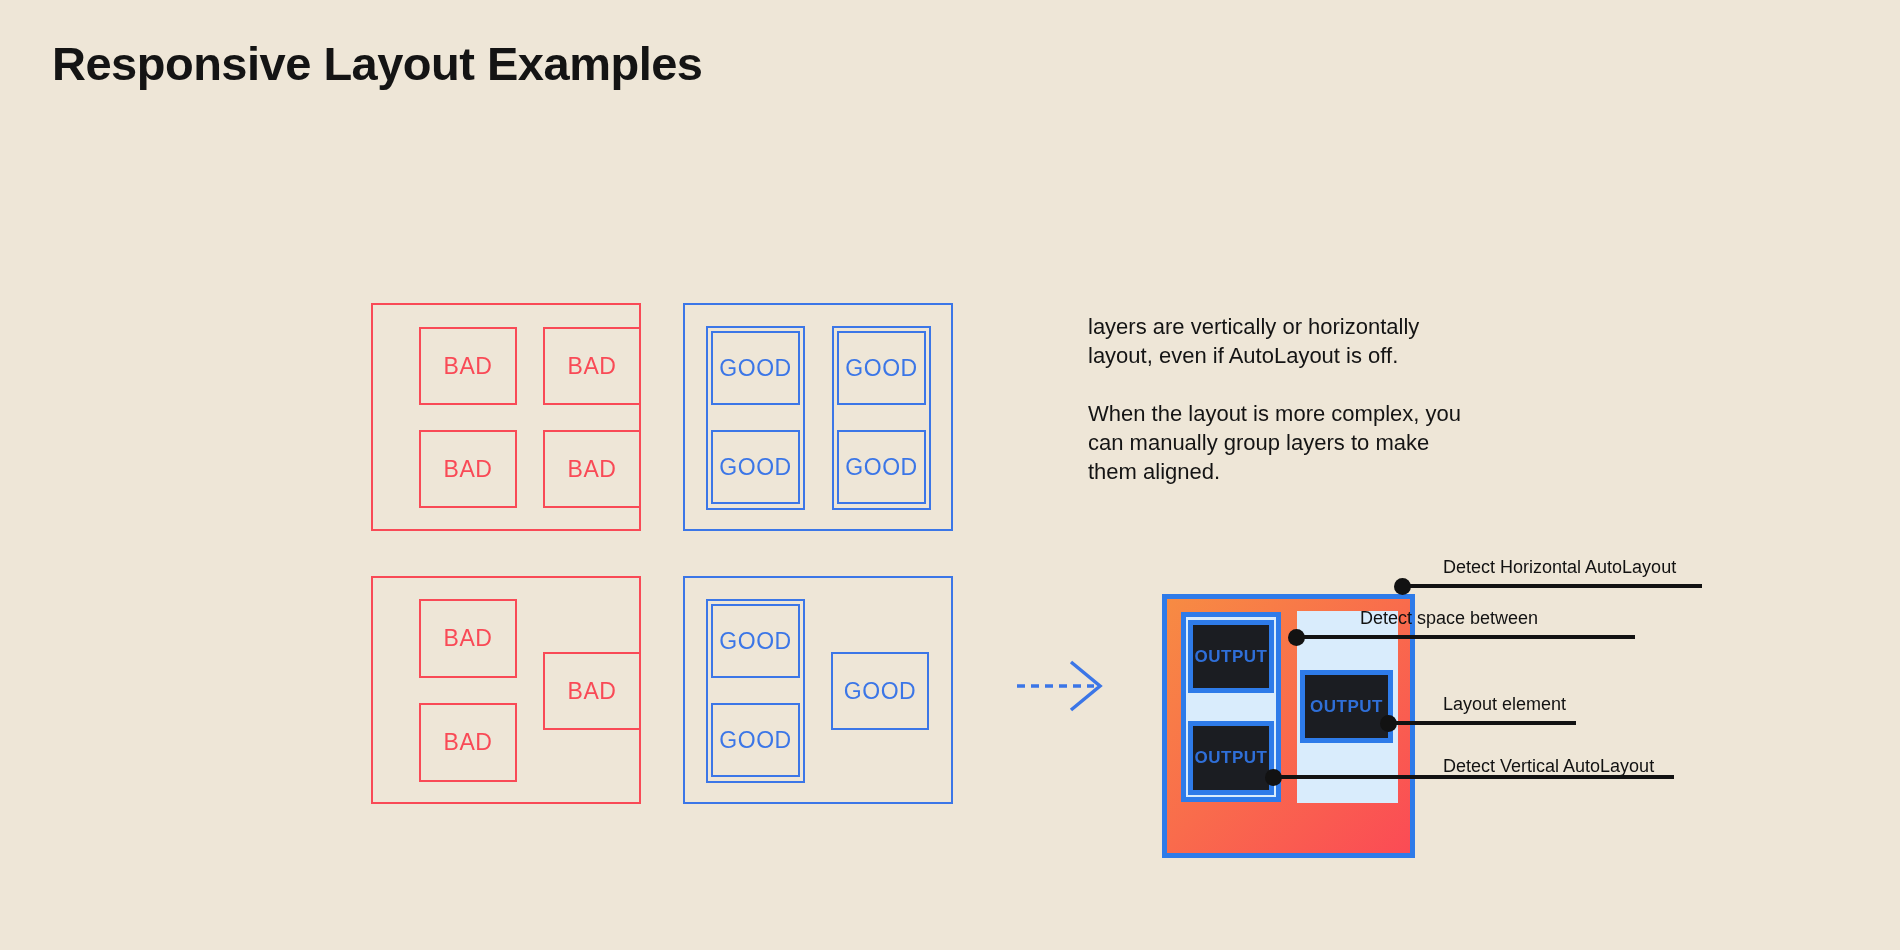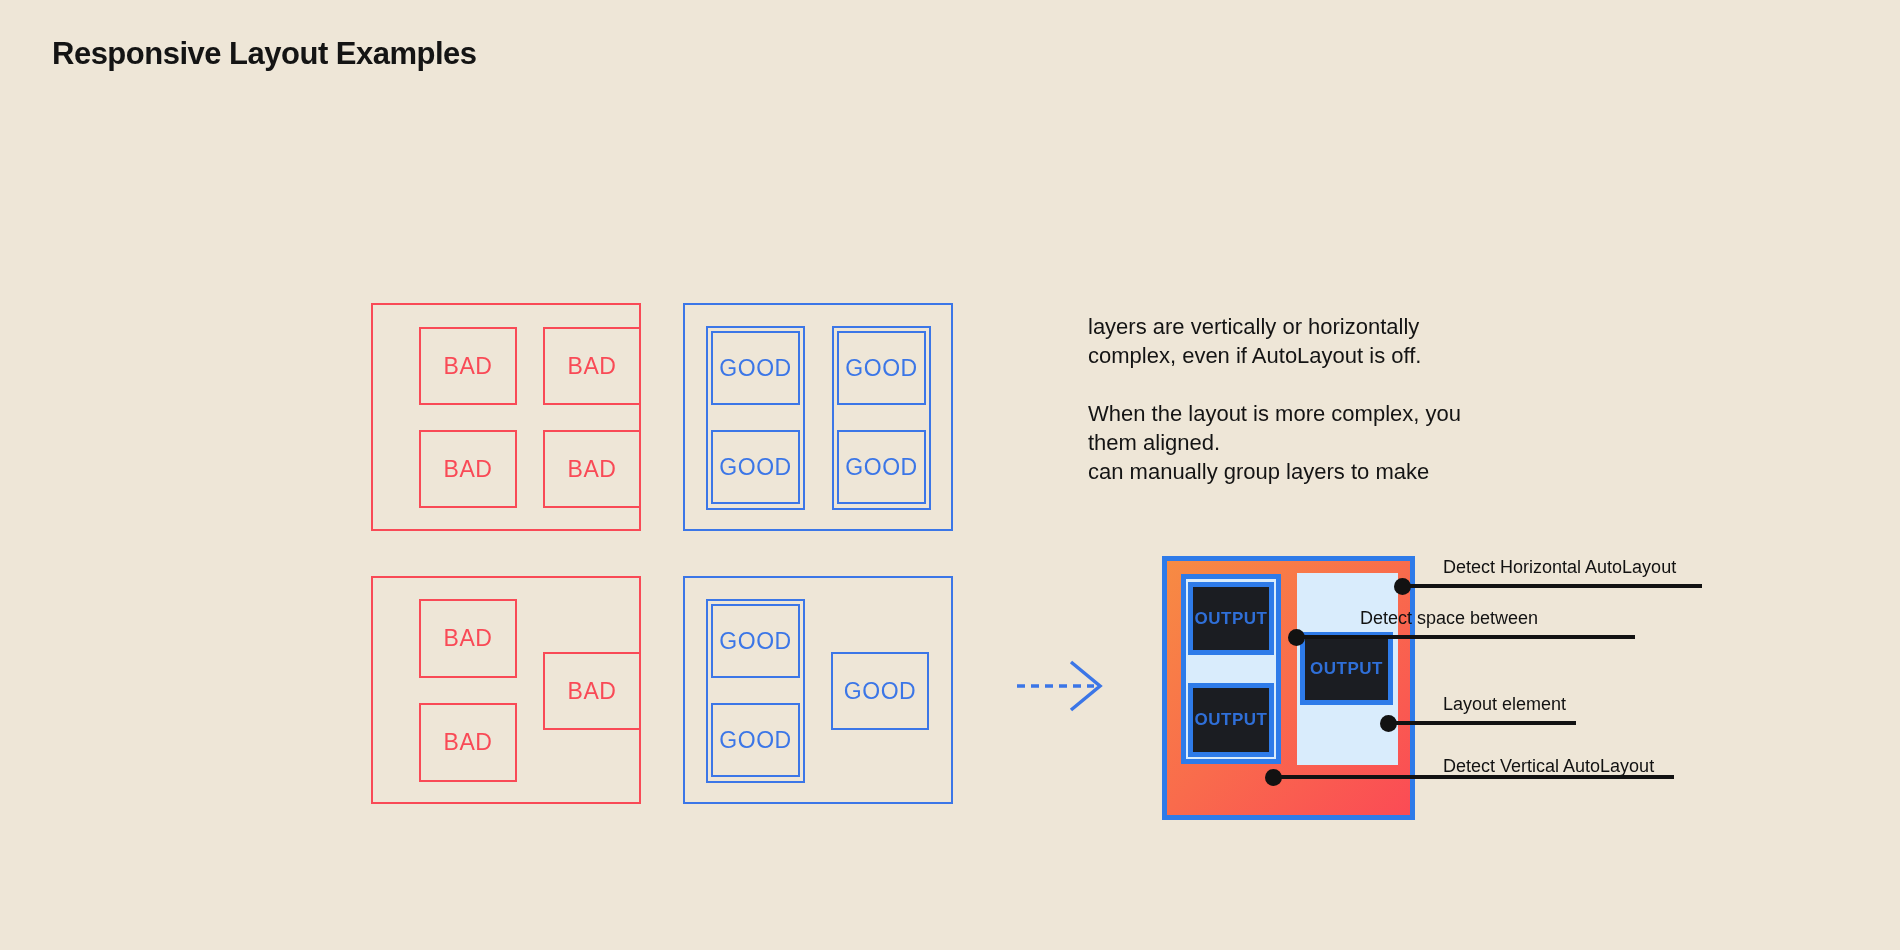--- a/index.html
+++ b/index.html
@@ -13,21 +13,21 @@
     height: 950px;
     background: var(--background, #EEE6D7);
     overflow: hidden;
     color: var(--ink, #141414);
   }
 
   .page-title {
     position: absolute;
     left: 52px;
     top: 36px;
-    font-size: 31px;
+    font-size: 47px;
     font-weight: 700;
     letter-spacing: -0.5px;
     color: var(--ink, #141414);
   }
 
   
   .container {
     position: absolute;
     width: 270px;
     height: 228px;
@@ -69,21 +69,21 @@
   .description .para2 { margin-top: 29px; }
   .description b { font-weight: 700; }
 
   
   .arrow { position: absolute; left: 1010px; top: 656px; }
 
   
   .output-frame {
     position: absolute;
     left: 1162px;
-    top: 556px;
+    top: 594px;
     width: 253px;
     height: 264px;
     box-sizing: border-box;
     border: 5px solid var(--outputBorder, #2E7BE9);
     background: linear-gradient(135deg, var(--gradientStart, #F78B43), var(--gradientEnd, #FB4B55));
   }
   .output-group {
     position: absolute;
     left: 14px;
     top: 13px;
@@ -157,26 +157,26 @@
     </div>
     <div class="group" style="left:147px; top:21px; width:99px; height:184px;">
       <div class="cell blue" style="left:3px; top:3px;   width:89px; height:74px;">GOOD</div>
       <div class="cell blue" style="left:3px; top:102px; width:89px; height:74px;">GOOD</div>
     </div>
   </div>
 
   <div class="description">
     <div>
       <div>layers are vertically or horizontally</div>
-      <div>complex, even if AutoLayout is off.</div>
+      <div>layout, even if AutoLayout is off.</div>
     </div>
     <div class="para2">
       <div>When the layout is more complex, you</div>
+      <div>can manually group layers to make</div>
       <div>them aligned.</div>
-      <div>can manually group layers to make</div>
     </div>
   </div>
 
   <div class="container red" style="left:371px; top:576px;">
     <div class="cell red" style="left:22px; top:21px;  width:98px; height:79px;">BAD</div>
     <div class="cell red" style="left:146px; top:74px; width:98px; height:78px;">BAD</div>
     <div class="cell red" style="left:22px; top:125px; width:98px; height:79px;">BAD</div>
   </div>
 
   <div class="container blue" style="left:683px; top:576px;">

